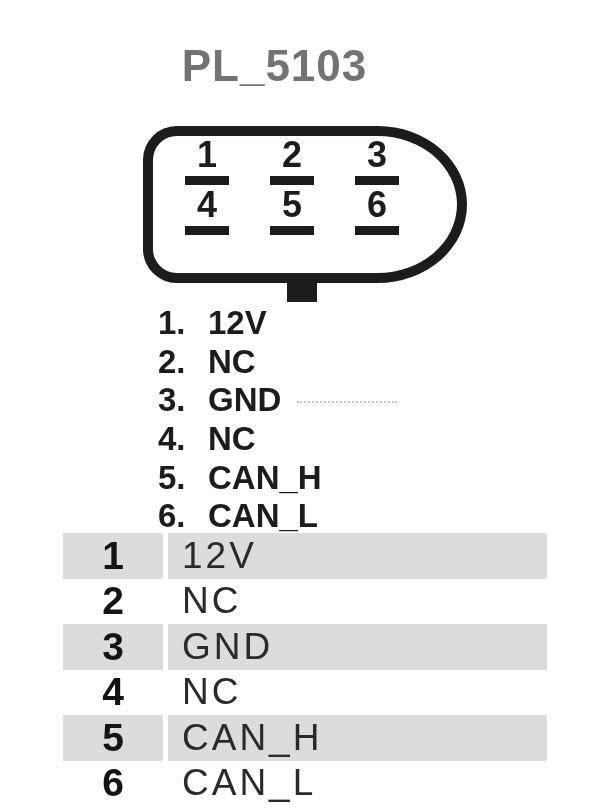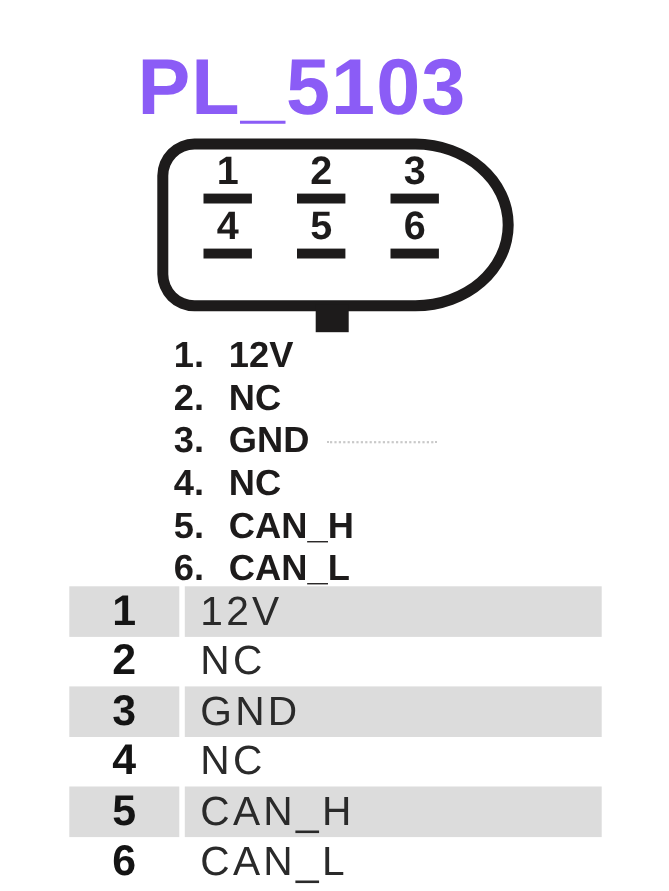--- a/index.html
+++ b/index.html
@@ -13,24 +13,24 @@
     font-family: "Liberation Sans", sans-serif;
     color: #1d1b1b;
   }
 
   
   .title {
     position: absolute;
     left: 0; top: 44px;
     width: 549px;
     text-align: center;
-    font-size: 72px;
+    font-size: 44px;
     font-weight: bold;
     letter-spacing: 1px;
-    color: #8b5cf6;
+    color: #737373;
     line-height: 1.0;
   }
 
   
   .connector-body {
     position: absolute;
     left: 143px; top: 126px;
     width: 324px; height: 157px;
     border: 10px solid #1d1b1b;
     border-radius: 34px 90px 90px 34px / 34px 79px 79px 34px;

